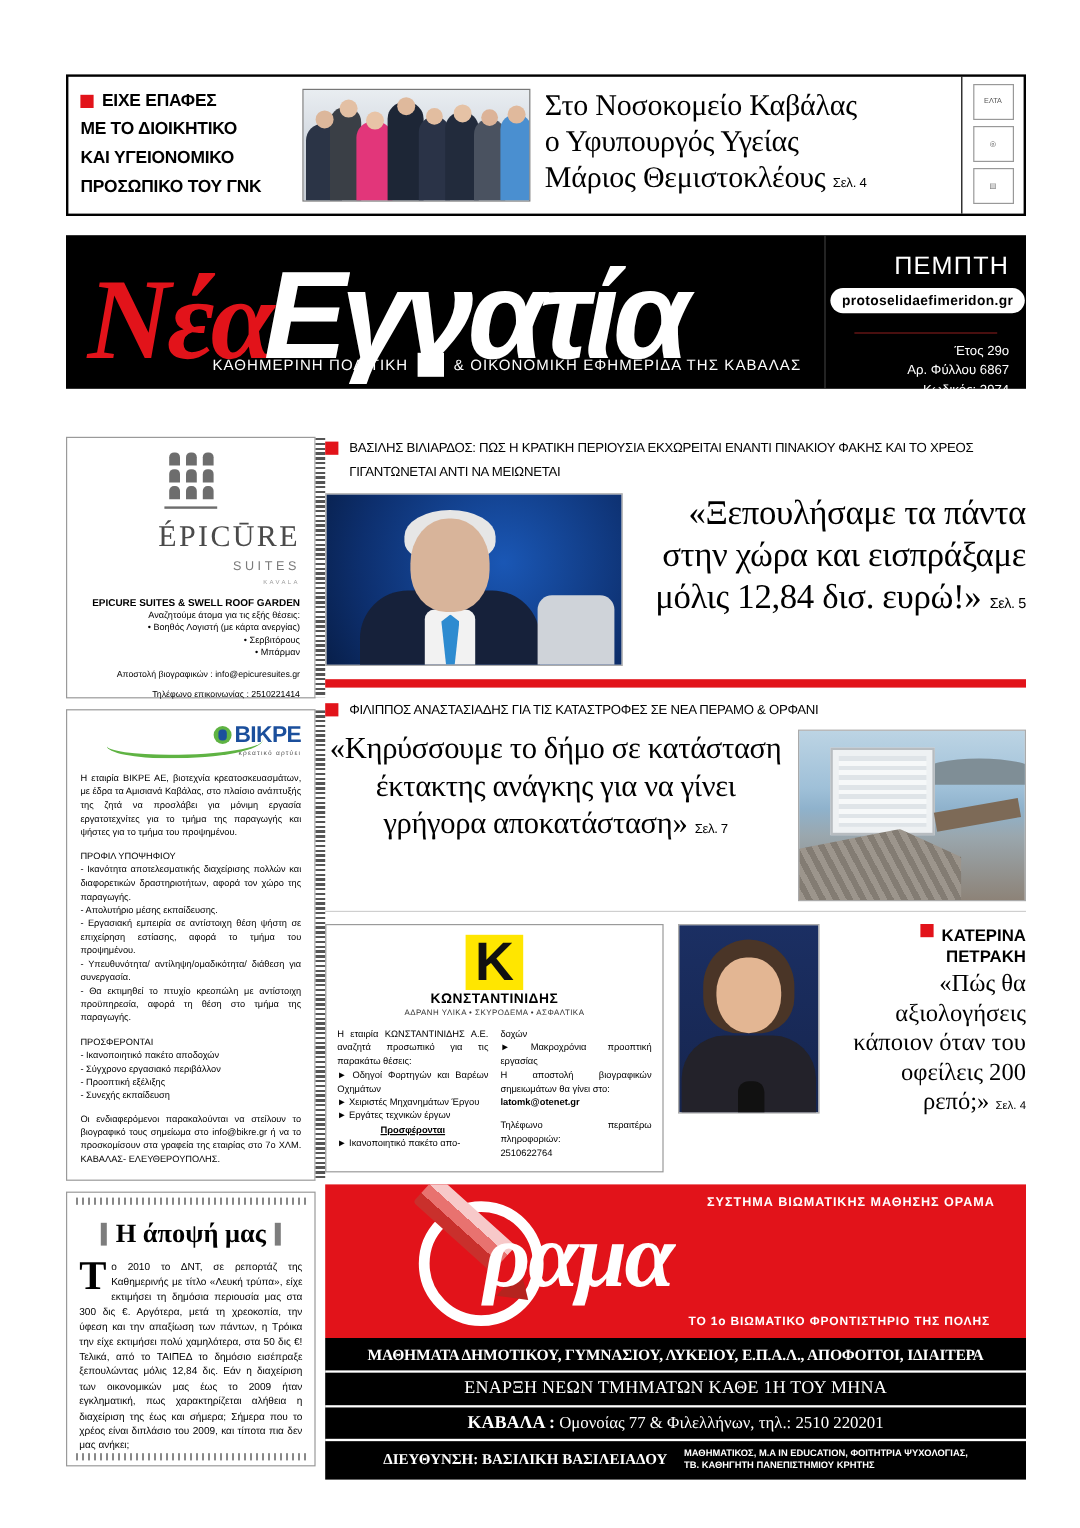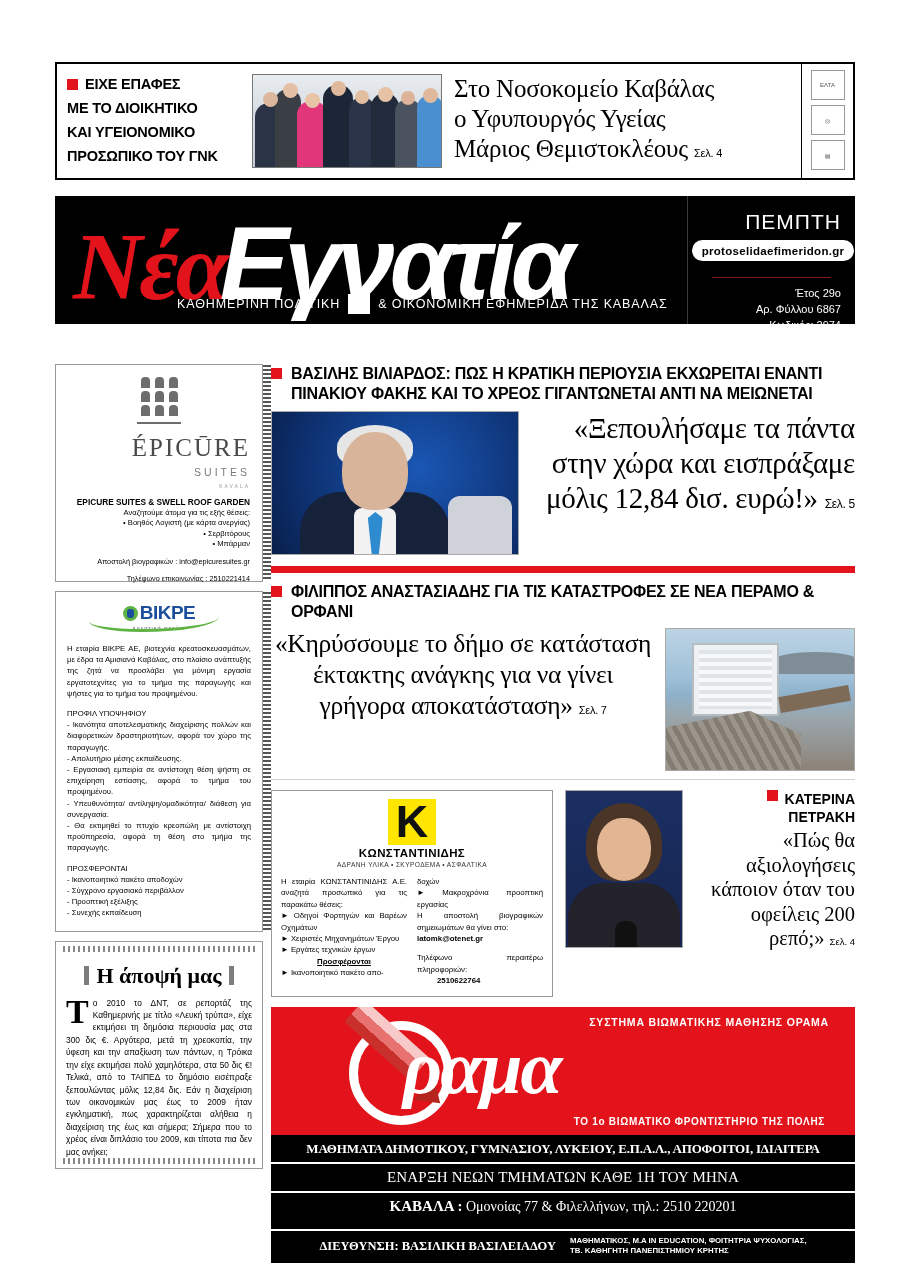--- a/index.html
+++ b/index.html
@@ -93,21 +93,21 @@
   .ep-w{ width:9px;height:11px;background:#6d6d6d;border-radius:4px 4px 0 0;}
   .ep-line{ width:44px;height:1.5px;background:#6d6d6d;margin-top:3px;}
   .ep-name{ font-family:"Liberation Serif",serif; font-size:25px; letter-spacing:2px; color:#4a4a4a;}
   .ep-suites{ font-size:10.5px; letter-spacing:3px; color:#7a7a7a; margin-top:4px;}
   .ep-kavala{ font-size:5px; letter-spacing:2px; color:#9a9a9a; margin-top:5px;}
   .ep-h{ font-size:8.3px; font-weight:bold; margin-top:8px; line-height:11px;}
   .ep-t{ font-size:7.6px; line-height:10.5px; }
   .ep-c{ font-size:7.3px; line-height:10.5px; margin-top:7px;}
 
   .vikre{ margin-top:9px; padding:10px 11px 12px; }
-  .vk-logo{ text-align:center; margin-bottom:9px; position:relative; height:32px;}
+  .vk-logo{ text-align:right; margin-bottom:9px; position:relative; height:32px;}
   .vk-swoosh{
     position:absolute;left:22px;top:4px;width:130px;height:26px;
     border-bottom:3px solid #5fb343; border-radius:0 0 60% 40%; }
   .vk-txt{ font-size:19px;font-weight:bold;color:#1b4f9c;letter-spacing:-.5px;position:relative;}
   .vk-dot{ display:inline-block;width:15px;height:15px;border-radius:50%;background:#5fb343;
      vertical-align:-2px;margin-right:2px;position:relative;}
   .vk-dot:after{content:"";position:absolute;left:4px;top:3px;width:7px;height:9px;background:#1b4f9c;border-radius:3px;}
   .vk-sub{ font-size:5.5px;color:#5a5a5a;letter-spacing:1px;margin-top:1px;}
   .vk-p{ font-size:7.7px; line-height:11.2px; text-align:justify; }
   .vk-h{ font-size:7.7px; line-height:11.2px; margin-top:9px;}
@@ -125,21 +125,21 @@
   .op-body .dropcap{
     float:left; font-family:"Liberation Serif",serif; font-size:34px; line-height:27px;
     font-weight:bold; margin:1px 4px 0 0;
   }
 
   
   .col-main{ position:absolute; left:271px; top:364px; width:584px; }
 
   .kicker{ display:flex; gap:9px; align-items:flex-start; }
   .kicker .redsq{ margin-top:4px; }
-  .kicker .ktxt{ font-weight:bold; font-size:16px; line-height:20px; letter-spacing:-.25px; }
+  .kicker .ktxt{ font-weight:normal; font-size:11px; line-height:20px; letter-spacing:-.25px; }
 
   .lead{ display:flex; gap:8px; margin-top:7px; }
   .lead-photo{
     width:248px; height:144px; border:1px solid #aaa; position:relative; overflow:hidden;
     background:radial-gradient(circle at 60% 40%, #1a57b5 0%, #0d2f6e 70%, #081f4a 100%);
     flex:none;
   }
   .lead-photo .man-head{position:absolute;left:42%;top:14%;width:66px;height:78px;
      background:#d8b49a;border-radius:48% 48% 45% 45%;transform:translateX(-50%);}
   .lead-photo .man-hair{position:absolute;left:42%;top:9%;width:76px;height:44px;
@@ -229,21 +229,21 @@
   .or-pencil{ position:absolute; left:72px; top:18px; width:88px; height:30px;
     background:linear-gradient(180deg,#f7c9c9 0 33%,#e8726f 33% 66%,#c9302c 66% 100%);
     transform:rotate(42deg); border-radius:3px;}
   .or-tip{ position:absolute; left:150px; top:74px; width:0;height:0;
     border-left:22px solid #b5241f; border-top:15px solid transparent;
     border-bottom:15px solid transparent; transform:rotate(42deg);}
   .or-line{ background:#000; color:#fff; text-align:center;
     font-family:"Liberation Serif",serif; border-bottom:2px solid #fff; }
   .or-l1{ font-size:13px; font-weight:bold; padding:6px 0 5px; letter-spacing:-.2px;}
   .or-l2{ font-size:15px; padding:5px 0 5px; letter-spacing:.2px;}
-  .or-l3{ font-size:14px; padding:5px 0 14px; }
+  .or-l3{ font-size:14px; padding:5px 0 4px; }
   .or-l3 b{ font-weight:bold; font-size:15px;}
   .or-l4{ display:flex; align-items:center; justify-content:center; gap:14px; padding:5px 10px 6px;
     border-bottom:none;}
   .or-l4 .a{ font-size:12.5px; font-weight:bold; font-family:"Liberation Serif",serif;}
   .or-l4 .b{ font-size:7.8px; line-height:10.5px; font-family:"Liberation Sans",sans-serif;
     font-weight:bold; text-align:left;}
 </style>
 </head>
 <body>
 
@@ -366,20 +366,21 @@
       <div class="vk-li">- Ικανότητα αποτελεσματικής διαχείρισης πολλών και διαφορετικών δραστηριοτήτων, αφορά τον χώρο της παραγωγής.</div>
       <div class="vk-li">- Απολυτήριο μέσης εκπαίδευσης.</div>
       <div class="vk-li">- Εργασιακή εμπειρία σε αντίστοιχη θέση ψήστη σε επιχείρηση εστίασης, αφορά το τμήμα του προψημένου.</div>
       <div class="vk-li">- Υπευθυνότητα/ αντίληψη/ομαδικότητα/ διάθεση για συνεργασία.</div>
       <div class="vk-li">- Θα εκτιμηθεί το πτυχίο κρεοπώλη με αντίστοιχη προϋπηρεσία, αφορά τη θέση στο τμήμα της παραγωγής.</div>
       <div class="vk-h">ΠΡΟΣΦΕΡΟΝΤΑΙ</div>
       <div class="vk-li">- Ικανοποιητικό πακέτο αποδοχών</div>
       <div class="vk-li">- Σύγχρονο εργασιακό περιβάλλον</div>
       <div class="vk-li">- Προοπτική εξέλιξης</div>
       <div class="vk-li">- Συνεχής εκπαίδευση</div>
+      <div class="vk-p" style="margin-top:8px;">Οι ενδιαφερόμενοι παρακαλούνται να στείλουν το βιογραφικό τους σημείωμα στο info@bikre.gr ή να το προσκομίσουν στα γραφεία της εταιρίας στο 7ο ΧΛΜ. ΚΑΒΑΛΑΣ- ΕΛΕΥΘΕΡΟΥΠΟΛΗΣ.</div>
     </div>
 
     <div class="opinion">
       <div class="op-dots t"></div>
       <div class="op-title">
         <span class="op-bar"></span>
         <span>Η άποψή μας</span>
         <span class="op-bar"></span>
       </div>
       <div class="op-body">
@@ -447,21 +448,21 @@
             <div>► Εργάτες τεχνικών έργων</div>
             <span class="kn-center">Προσφέρονται</span>
             <div>► Ικανοποιητικό πακέτο απο-</div>
           </div>
           <div class="kn-col">
             <div>δοχών</div>
             <div>► Μακροχρόνια προοπτική εργασίας</div>
             <div>Η αποστολή βιογραφικών σημειωμάτων θα γίνει στο:</div>
             <div style="font-weight:bold;">latomk@otenet.gr</div>
             <div style="margin-top:8px;">Τηλέφωνο περαιτέρω πληροφοριών:</div>
-            <div style="font-weight:bold;margin-left:20px;">2510622764</div>
+            <div style="font-weight:normal;">2510622764</div>
           </div>
         </div>
       </div>
 
       <div class="petraki">
         <div class="pt-photo">
           <div class="body"></div>
             <div class="hair"></div>
             <div class="face"></div>
             <div class="mic"></div>

